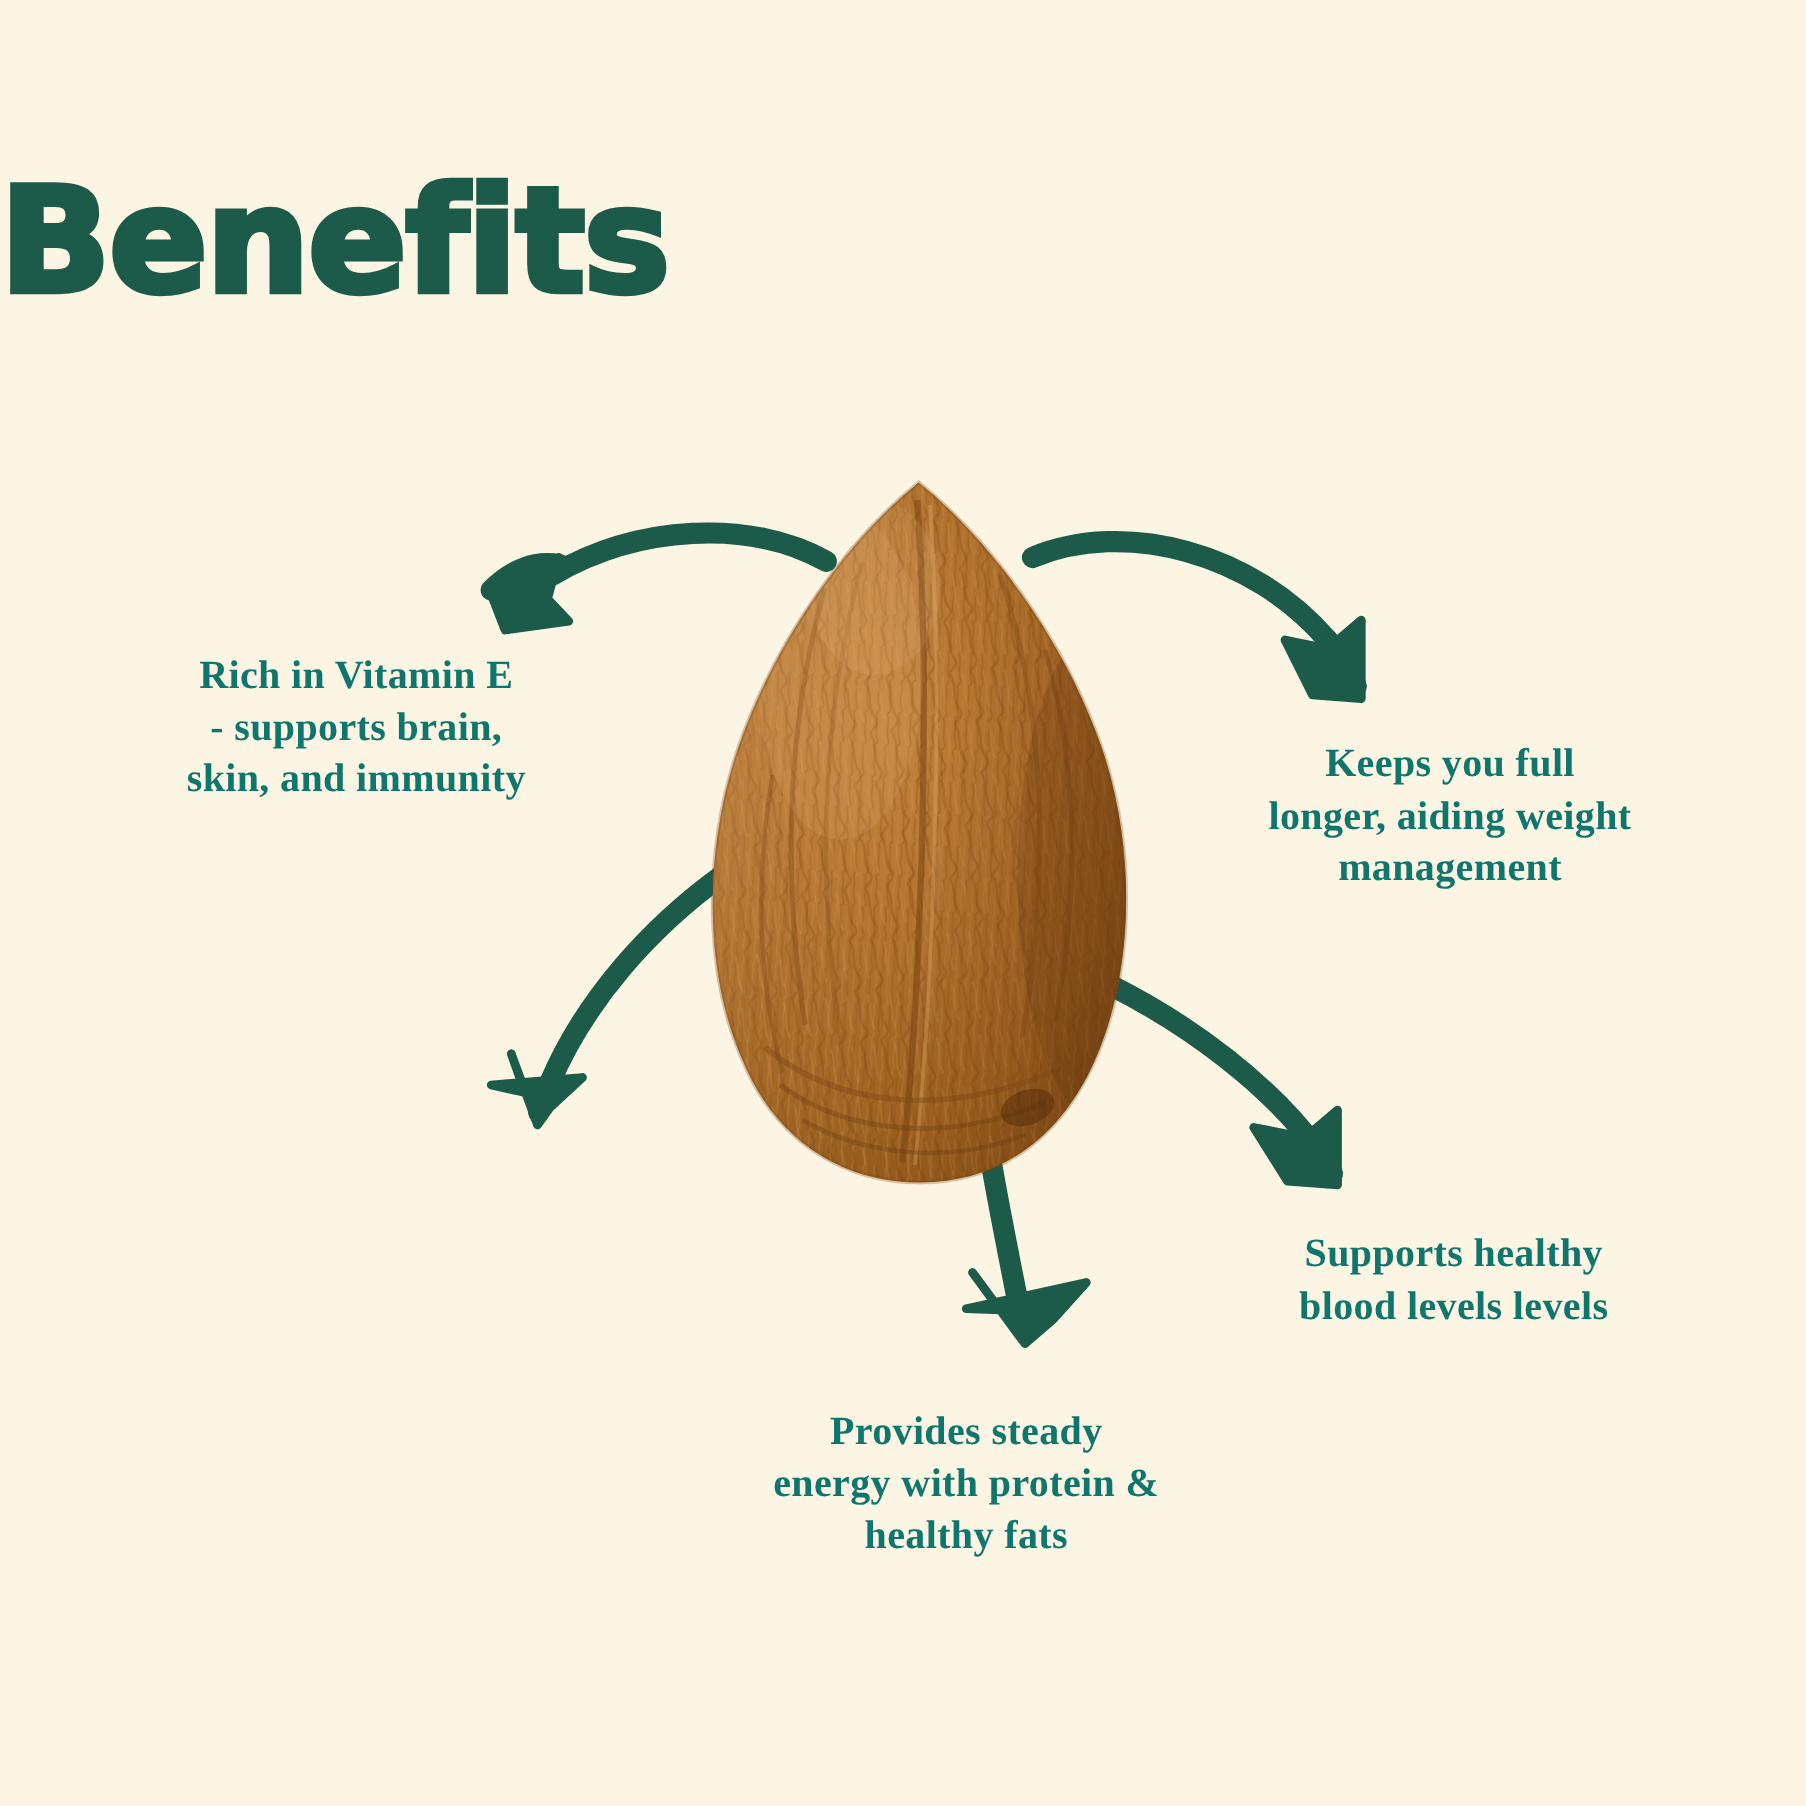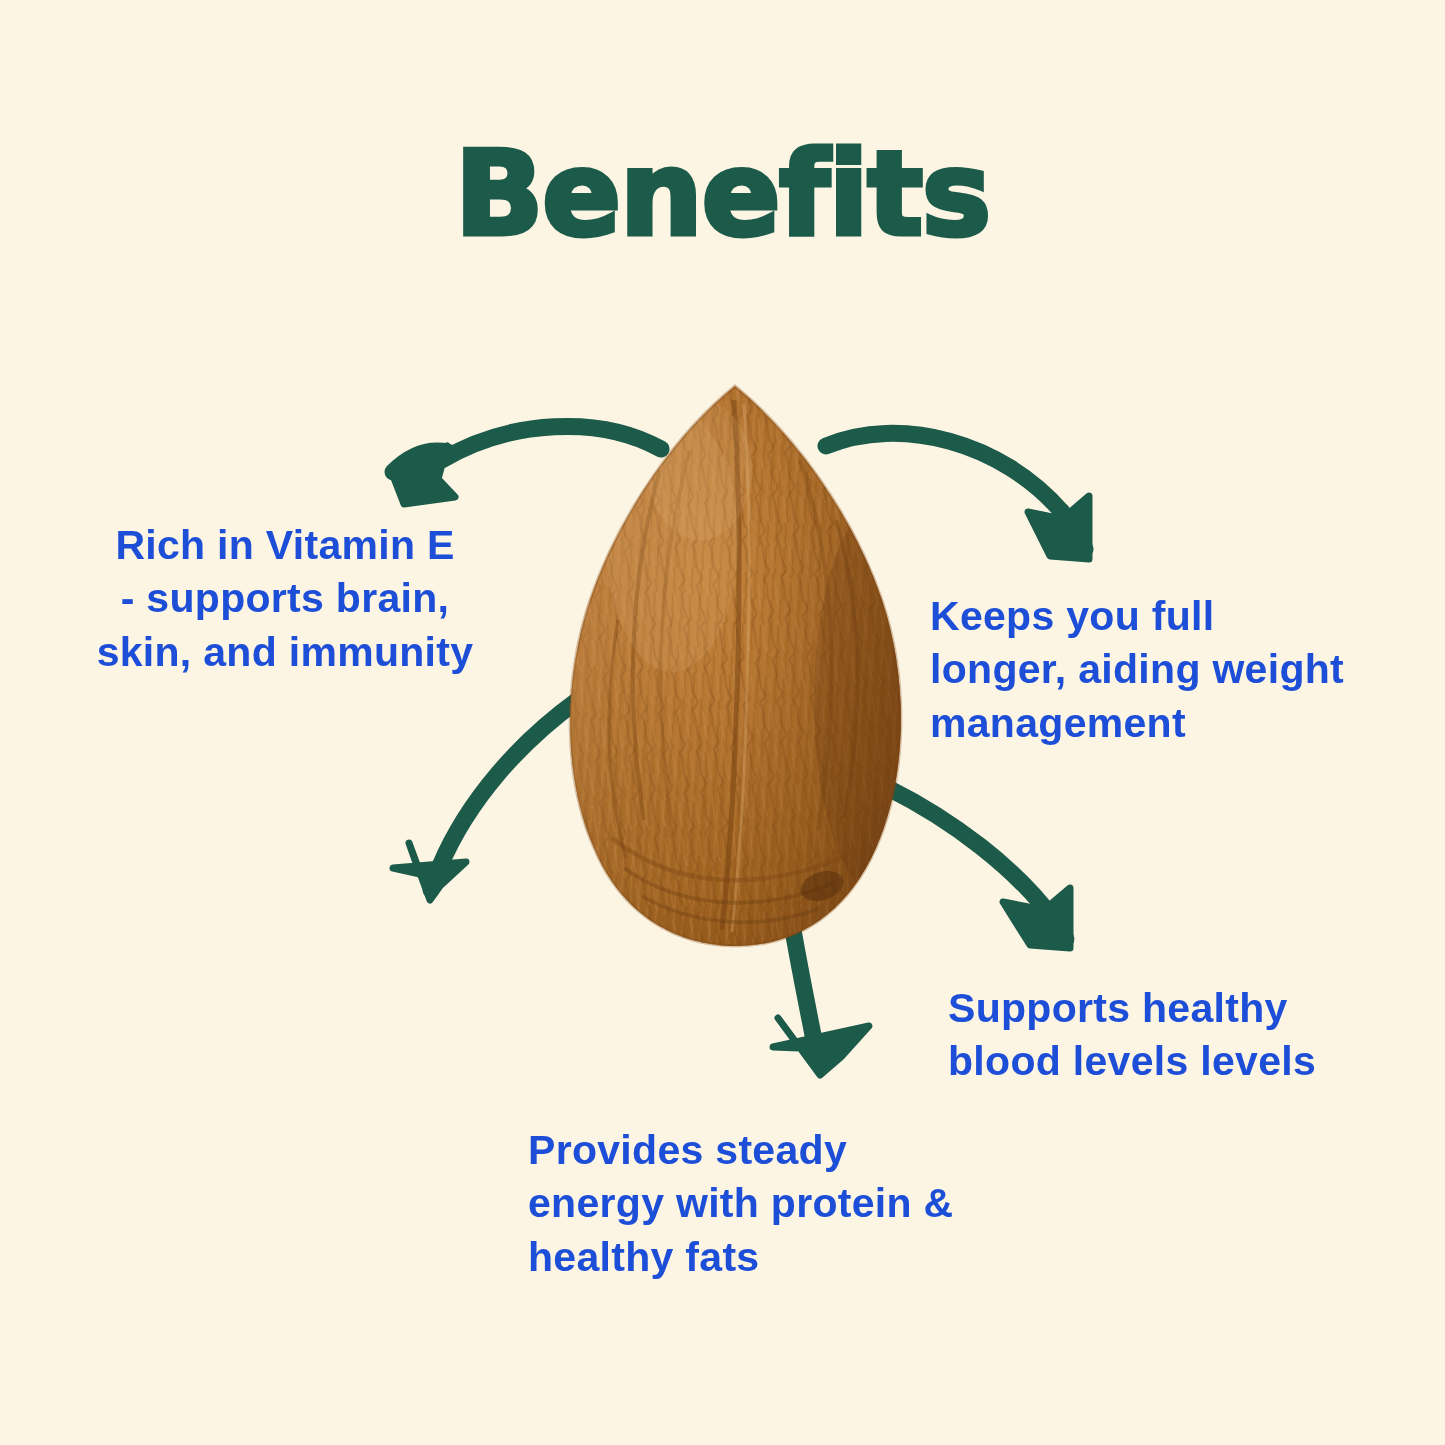--- a/index.html
+++ b/index.html
@@ -16,43 +16,43 @@
     overflow: hidden;
     font-family: "DejaVu Sans", sans-serif;
   }
 
   
   #title {
     position: absolute;
     left: 0;
     top: 136px;
     width: 1445px;
-    text-align: center;
+    text-align: left;
     font-family: "DejaVu Sans", sans-serif;
     font-weight: 700;
     font-size: 116px;
     letter-spacing: -1px;
     color: #1C5A4A;
     line-height: 1.0;
     -webkit-text-stroke: 5px #1C5A4A;
     paint-order: stroke fill;
   }
 
   
   .callout {
     position: absolute;
-    color: #1d4ed8;
-    font-family: Liberation Sans, sans-serif;
+    color: #0f766e;
+    font-family: Liberation Serif, serif;
     font-weight: 700;
-    font-size: 41px;
+    font-size: 32px;
     line-height: 1.30;
     letter-spacing: 0.3px;
     white-space: pre-line;
   }
-  .callout.center { text-align: left; }
+  .callout.center { text-align: center; }
   .callout.left   { text-align: center; }
 
   #callout-vitamin-e  { left: 60px;  top: 519px; width: 450px; }
   #callout-fullness   { left: 930px; top: 590px; width: 460px; }
   #callout-cholesterol{ left: 165px; top: 943px; width: 430px; }
   #callout-bloodsugar { left: 948px; top: 982px; width: 430px; }
   #callout-energy     { left: 528px; top: 1124px; width: 490px; }
 
   
   #art {

